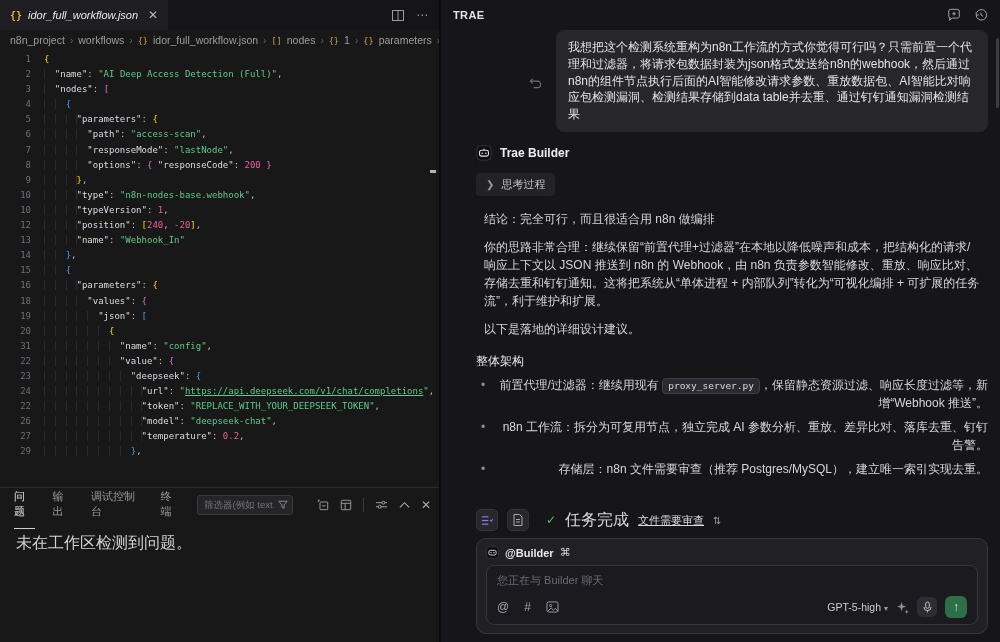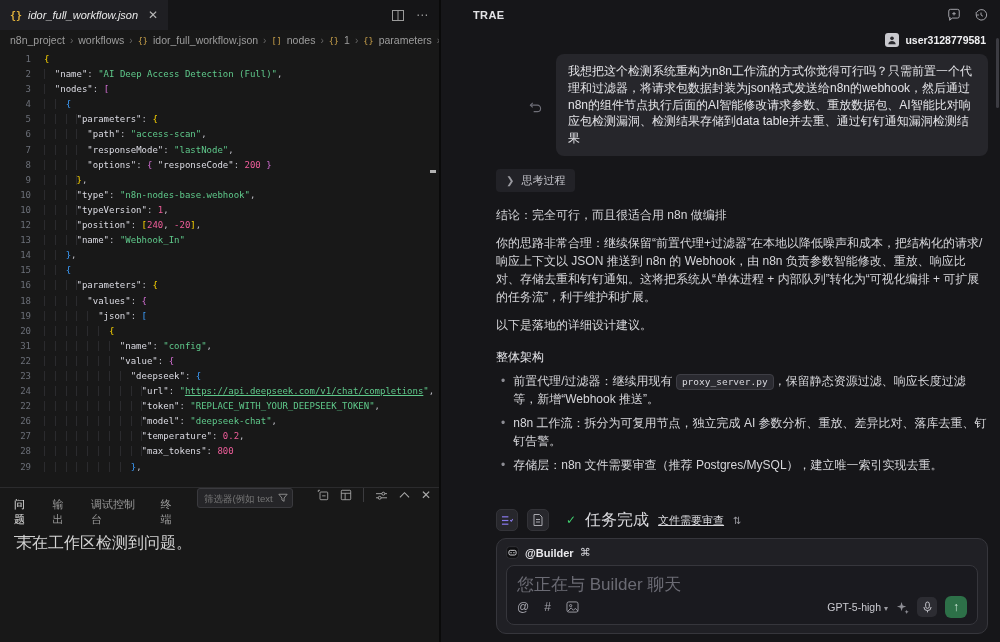--- a/index.html
+++ b/index.html
@@ -24,65 +24,65 @@
   .gutter { width:44px; flex:none; text-align:right; padding-right:13px; color:#6b6f78; }
   .tk-pl { background-image:repeating-linear-gradient(to right,#2b2b2e 0,#2b2b2e 1px,transparent 1px,transparent 10.83px); }
   .tk-k { color:#dcdce4; } .tk-p { color:#bebec6; }
   .tk-s { color:#5fc98b; } .tk-n { color:#ee5d9a; }
   .tk-b1 { color:#ffd700; } .tk-b2 { color:#d670d6; } .tk-b3 { color:#3d9fff; }
   .tk-u { color:#5fc98b; text-decoration:underline; }
   .ruler-dash { position:absolute; right:3px; top:120px; width:6px; height:3px; background:#cfcfcf; opacity:.85; }
 
   
   .panel { height:155px; flex:none; border-top:1px solid #2b2b2d; background:#181818; }
-  .panel-head { height:33px; display:flex; align-items:flex-start; padding:0 8px 0 14px; gap:16px; }
+  .panel-head { height:33px; display:flex; align-items:center; padding:0 8px 0 14px; gap:16px; }
   .panel-tab { font-size:11px; color:#9a9a9a; cursor:pointer; padding:9px 0; }
   .panel-tab.active { color:#e8e8e8; border-bottom:1px solid #d0d0d0; }
   .filter-box { margin-left:auto; width:96px; height:20px; background:#252528; border:1px solid #3a3a3e; border-radius:3px; display:flex; align-items:center; padding:0 4px 0 6px; gap:4px; }
   .filter-box input { flex:1; min-width:0; background:transparent; border:none; outline:none; color:#9a9a9a; font-size:9.5px; font-family:inherit; }
   .panel-icons { display:flex; align-items:center; gap:11px; color:#ababab; padding-left:8px; }
   .v-sep { width:1px; height:14px; background:#3c3c3f; }
   .panel-body { padding:12px 0 0 16px; font-size:16px; color:#d2d2d2; }
   .ico { display:inline-flex; align-items:center; justify-content:center; }
 
   
-  .right { flex:1; display:flex; flex-direction:column; background:#161619; position:relative;padding-left:20px; }
+  .right { flex:1; display:flex; flex-direction:column; background:#161619; position:relative; }
   .chat-head { height:30px; flex:none; display:flex; align-items:center; padding:0 12px; }
   .chat-title { font-size:11px; font-weight:bold; color:#e3e3e6; letter-spacing:.4px; }
   .head-icons { margin-left:auto; display:flex; gap:13px; align-items:center; color:#a8a8ae; }
   .chat-scroll { flex:1; overflow:hidden; padding:0 12px 0 35px; }
   .user-row { display:flex; justify-content:flex-end; align-items:center; gap:6px; padding:3px 2px 7px; font-size:10.5px; font-weight:bold; color:#f0f0f2; }
   .avatar { width:14px; height:14px; background:#c9c9ce; border-radius:3px; display:flex; align-items:center; justify-content:center; }
   .bubble-row { display:flex; justify-content:flex-end; align-items:center; gap:14px; margin-bottom:13px; }
   .bubble { background:#26262b; border-radius:8px; padding:9px 12px; font-size:12px; line-height:1.4; color:#e3e3e7; max-width:432px; }
   .revert { margin-top:5px; color:#6f6f78; }
   .builder-row { display:flex; align-items:center; gap:8px; margin:4px 0 12px; }
   .builder-name { font-size:12px; font-weight:bold; color:#ededf1; }
   .think-chip { display:inline-flex; align-items:center; gap:7px; background:#222227; border-radius:4px; padding:4px 10px; font-size:11px; color:#c3c3c9; margin-bottom:4px; }
   .think-chev { color:#9a9aa0; font-size:10px; }
   .blocks { font-size:12px; color:#d6d6da; line-height:1.5; }
-  .block-para { margin:10px 0; }
+  .block-para { margin:10px 8px; }
   .block-heading { margin:14px 0 6px; color:#e7e7eb; }
   .bullet-row { display:flex; gap:8px; margin:6px 0; padding-left:5px; }
   .bullet { color:#8d8d94; flex:none; }
-  .bullet-text { flex:1; }
+  .bullet-text { flex:1;text-align:right; }
   .chip { font-family:"DejaVu Sans Mono",monospace; font-size:9.5px; background:#2a2a30; border:1px solid #3e3e45; border-radius:4px; padding:0 5px; color:#d8d8de; display:inline-block; line-height:14px; }
 
   .status-row { height:32px; flex:none; display:flex; align-items:center; gap:9px; padding:0 14px 0 35px; }
   .sq-btn { width:22px; height:22px; border-radius:5px; background:#27272c; border:1px solid #333338; display:flex; align-items:center; justify-content:center; cursor:pointer; }
   .check { color:#3fcf6e; font-weight:bold; font-size:12px; margin-left:8px; }
   .status-label { font-size:16px; color:#dadade; }
   .status-link { font-size:11px; color:#dadade; text-decoration:underline; cursor:pointer; }
   .updown { color:#9a9aa0; font-size:10px; }
 
   .input-wrap { margin:2px 12px 8px 35px; background:#202025; border:1px solid #36363c; border-radius:10px; padding:7px 9px 8px; flex:none; }
   .chip-row { display:flex; align-items:center; gap:6px; margin-bottom:6px; font-size:11px; font-weight:bold; color:#eaeaee; }
   .cmd-glyph { font-weight:normal; color:#cfcfd5; font-size:11px; }
   .input-box { background:#1a1a1f; border:1px solid #36363c; border-radius:8px; height:60px; padding:7px 10px 6px; display:flex; flex-direction:column; justify-content:space-between; }
-  .input-box textarea { background:transparent; border:none; outline:none; resize:none; color:#d6d6da; font-size:17px; font-family:inherit; height:20px; }
+  .input-box textarea { background:transparent; border:none; outline:none; resize:none; color:#d6d6da; font-size:11px; font-family:inherit; height:20px; }
   .input-box textarea::placeholder { color:#6b6b74; }
   .input-toolbar { display:flex; align-items:center; gap:15px; color:#a2a2aa; }
   .tool-glyph { font-size:12px; cursor:pointer; }
   .tool-right { margin-left:auto; display:flex; align-items:center; gap:8px; }
   .model-label { font-size:10.5px; color:#cbcbd1; cursor:pointer; }
   .model-chev { font-size:8px; color:#9a9aa0; }
   .mic-btn { width:20px; height:20px; border-radius:5px; background:#2c2c32; display:flex; align-items:center; justify-content:center; cursor:pointer; }
   .send-btn { width:22px; height:22px; border-radius:6px; background:#2d7048; display:flex; align-items:center; justify-content:center; cursor:pointer; color:#cfead9; font-size:12px; font-weight:bold; }
   .scroll-thumb { position:absolute; right:1px; top:38px; width:3px; height:70px; background:#3c3c42; border-radius:2px; }
   svg { display:block; }
@@ -146,21 +146,20 @@
           <div class="code-line"><span class="gutter">18</span><span class="lc"><span class="tk-pl">        </span><span class="tk-k">"values"</span><span class="tk-p">: </span><span class="tk-b2">{</span></span></div>
           <div class="code-line"><span class="gutter">19</span><span class="lc"><span class="tk-pl">          </span><span class="tk-k">"json"</span><span class="tk-p">: </span><span class="tk-b3">[</span></span></div>
           <div class="code-line"><span class="gutter">20</span><span class="lc"><span class="tk-pl">            </span><span class="tk-b1">{</span></span></div>
           <div class="code-line"><span class="gutter">31</span><span class="lc"><span class="tk-pl">              </span><span class="tk-k">"name"</span><span class="tk-p">: </span><span class="tk-s">"config"</span><span class="tk-p">,</span></span></div>
           <div class="code-line"><span class="gutter">22</span><span class="lc"><span class="tk-pl">              </span><span class="tk-k">"value"</span><span class="tk-p">: </span><span class="tk-b2">{</span></span></div>
           <div class="code-line"><span class="gutter">23</span><span class="lc"><span class="tk-pl">                </span><span class="tk-k">"deepseek"</span><span class="tk-p">: </span><span class="tk-b3">{</span></span></div>
           <div class="code-line"><span class="gutter">24</span><span class="lc"><span class="tk-pl">                  </span><span class="tk-k">"url"</span><span class="tk-p">: </span><span class="tk-s">"</span><span class="tk-u">https://api.deepseek.com/v1/chat/completions</span><span class="tk-s">"</span><span class="tk-p">,</span></span></div>
           <div class="code-line"><span class="gutter">22</span><span class="lc"><span class="tk-pl">                  </span><span class="tk-k">"token"</span><span class="tk-p">: </span><span class="tk-s">"REPLACE_WITH_YOUR_DEEPSEEK_TOKEN"</span><span class="tk-p">,</span></span></div>
           <div class="code-line"><span class="gutter">26</span><span class="lc"><span class="tk-pl">                  </span><span class="tk-k">"model"</span><span class="tk-p">: </span><span class="tk-s">"deepseek-chat"</span><span class="tk-p">,</span></span></div>
           <div class="code-line"><span class="gutter">27</span><span class="lc"><span class="tk-pl">                  </span><span class="tk-k">"temperature"</span><span class="tk-p">: </span><span class="tk-n">0.2</span><span class="tk-p">,</span></span></div>
-          <div class="code-line"><span class="gutter">28</span><span class="lc"><span class="tk-pl">                  </span><span class="tk-k">"max_tokens"</span><span class="tk-p">: </span><span class="tk-n">800</span></span></div>
           <div class="code-line"><span class="gutter">29</span><span class="lc"><span class="tk-pl">                </span><span class="tk-b3">}</span><span class="tk-p">,</span></span></div>
         </div>
       <div class="ruler-dash"></div>
     </div>
 
     <div class="panel">
       <div class="panel-head">
         <div style="display:flex;gap:18px;">
             <span class="panel-tab active">问题</span>
             <span class="panel-tab">输出</span>
@@ -225,40 +224,43 @@
           <svg width="14" height="14" viewBox="0 0 16 16" fill="none" stroke="#a8a8ae" stroke-width="1.1">
               <path d="M3.2 5A6 6 0 112.5 8"></path>
               <path d="M2.5 4.5V8h3.2" stroke-width="1"></path>
               <path d="M8 5.2V8l2.2 1.4"></path>
             </svg>
         </span>
       </span>
     </div>
 
     <div class="chat-scroll">
-      <div class="user-row">
-        <span class="avatar">
-          <svg width="10" height="10" viewBox="0 0 12 12" fill="#2a2a2e">
-              <circle cx="6" cy="4" r="2.2"></circle>
-              <path d="M1.5 11c.5-2.6 2.3-3.8 4.5-3.8S10 8.4 10.5 11z"></path>
-            </svg>
-        </span>
-        <span>user3128779581</span>
-      </div>
 
       <div class="bubble-row">
         <span class="revert ico">
           <svg width="13" height="12" viewBox="0 0 14 13" fill="none" stroke="#6f6f78" stroke-width="1.2">
               <path d="M4 2L1.5 4.5L4 7"></path>
               <path d="M1.5 4.5H9a3.5 3.5 0 010 7H5"></path>
             </svg>
         </span>
         <div class="bubble">我想把这个检测系统重构为n8n工作流的方式你觉得可行吗？只需前置一个代理和过滤器，将请求包数据封装为json格式发送给n8n的webhook，然后通过n8n的组件节点执行后面的AI智能修改请求参数、重放数据包、AI智能比对响应包检测漏洞、检测结果存储到data table并去重、通过钉钉通知漏洞检测结果</div>
       </div>
 
+      <div class="builder-row">
+        <span class="ico">
+          <svg width="16" height="16" viewBox="0 0 18 18">
+              <rect x="1" y="1" width="16" height="16" rx="4" fill="#0d0d0f" stroke="#3a3a40"></rect>
+              <rect x="4" y="6" width="10" height="6.5" rx="2.2" fill="none" stroke="#e8e8ec" stroke-width="1.2"></rect>
+              <circle cx="7" cy="9.2" r="0.9" fill="#e8e8ec"></circle>
+              <circle cx="11" cy="9.2" r="0.9" fill="#e8e8ec"></circle>
+              <line x1="9" y1="4" x2="9" y2="6" stroke="#e8e8ec"></line>
+            </svg>
+        </span>
+        <span class="builder-name">Trae Builder</span>
+      </div>
 
       <div class="think-chip">
         <span class="think-chev">❯</span>
         <span>思考过程</span>
       </div>
 
       <div class="blocks" id="assistant-blocks">
           <div class="block-para"><span>结论：完全可行，而且很适合用 n8n 做编排</span></div>
           <div class="block-para"><span>你的思路非常合理：继续保留“前置代理+过滤器”在本地以降低噪声和成本，把结构化的请求/响应上下文以 JSON 推送到 n8n 的 Webhook，由 n8n 负责参数智能修改、重放、响应比对、存储去重和钉钉通知。这将把系统从“单体进程 + 内部队列”转化为“可视化编排 + 可扩展的任务流”，利于维护和扩展。</span></div>
           <div class="block-para"><span>以下是落地的详细设计建议。</span></div>

